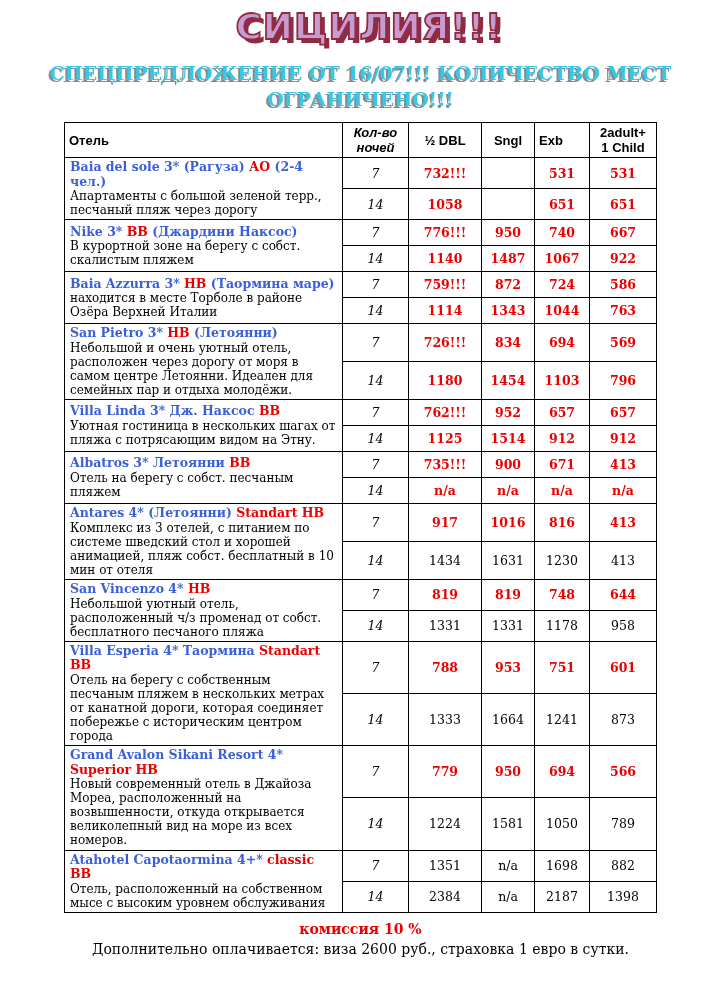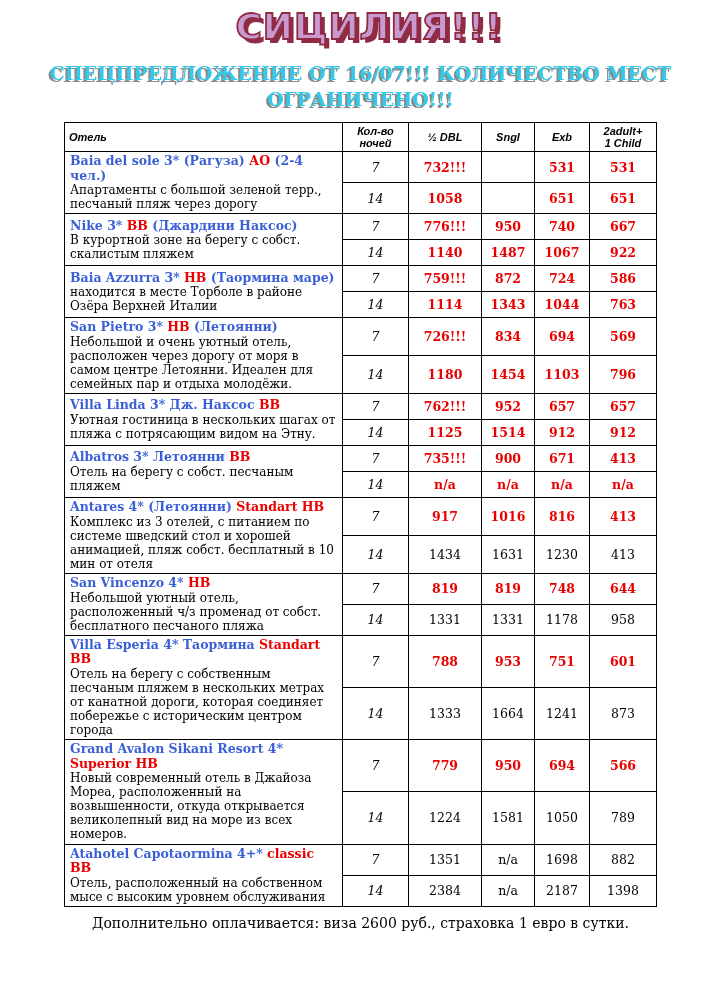--- a/index.html
+++ b/index.html
@@ -38,30 +38,29 @@
     margin:10px 0 0 64px;
     width:592px;
     border-collapse:collapse;
     table-layout:fixed;
     font-size:12px;
   }
   table.price th, table.price td { border:1.6px solid #000; }
   table.price th {
     font-family:"Liberation Sans","DejaVu Sans",sans-serif;
     font-weight:bold;
-    font-size:11px;
+    font-size:13px;
     white-space:pre-line;
     padding:2px 4px;
     vertical-align:middle;
-    font-style:italic;
   }
   th.h-hotel { text-align:left; font-family:"DejaVu Serif",serif; font-size:13px; }
   th.h-nights { font-family:"DejaVu Serif",serif; font-style:italic; text-align:center; }
   th.h-dbl, th.h-sngl, th.h-child { text-align:center; }
-  th.h-exb { text-align:center; padding-right:8px; }
+  th.h-exb { text-align:left; padding-right:8px; }
   td.hotel-cell { vertical-align:middle; padding:2px 5px; line-height:1.17; }
   .hotel-name { font-weight:bold; font-size:12.5px; }
   .hn-blue { color:#3a5fd7; }
   .hn-red  { color:#e90000; }
   .hotel-desc { color:#000; font-size:12px; }
   td.nights-cell {
     text-align:center; vertical-align:middle;
     font-style:italic; font-size:12.5px; height:26px;
   }
   td.price-cell {
@@ -302,15 +301,16 @@
         <td class="nights-cell">14</td>
         <td class="price-cell">2384</td>
         <td class="price-cell">n/a</td>
         <td class="price-cell">2187</td>
         <td class="price-cell">1398</td>
       </tr>
     </tbody>
 </table>
 
 <div class="footer">
+  <div class="f-center f-red">комиссия 10 %</div>
   <div class="f-center">Дополнительно оплачивается: виза 2600 руб., страховка 1 евро в сутки.</div>
 
 </div>
 
 </body></html>

